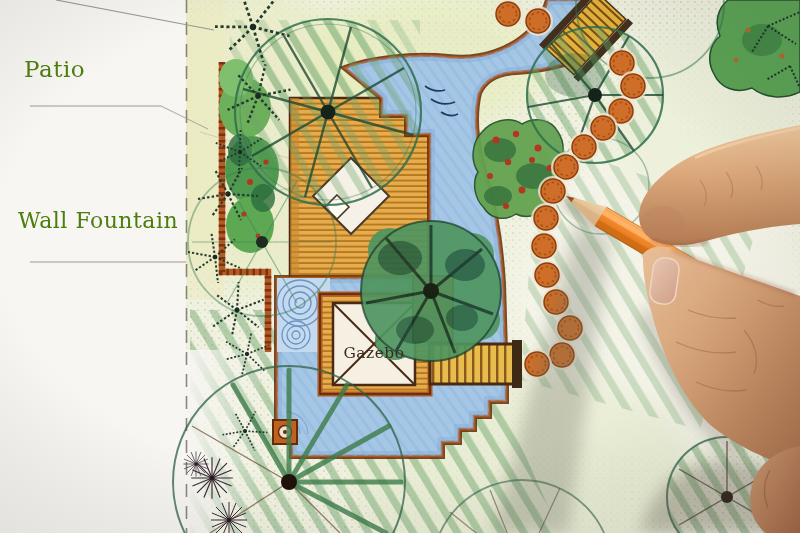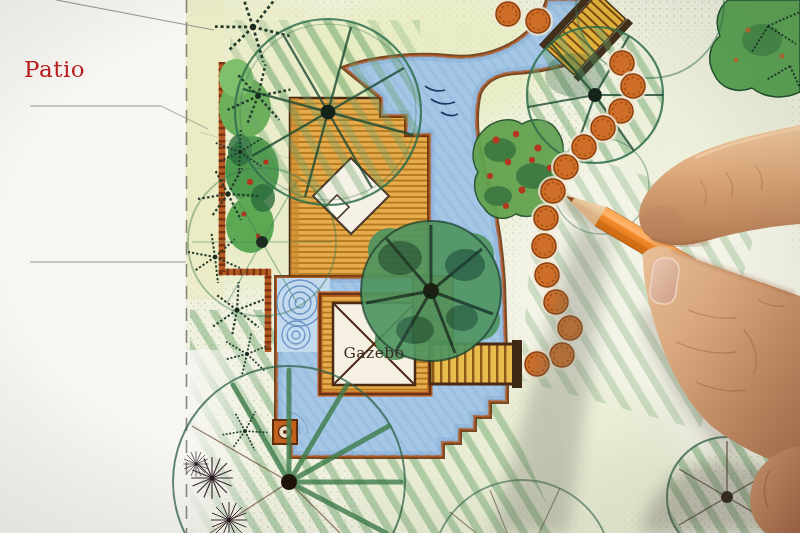--- a/index.html
+++ b/index.html
@@ -1,19 +1,19 @@
 <!DOCTYPE html>
 <html><head>
 <meta charset="utf-8">
 <style>
   html,body{margin:0;padding:0;background:#1e1e1e;}
   .stage{position:relative;width:800px;height:533px;overflow:hidden;background:#f6f5f2;
          font-family:"DejaVu Serif","Liberation Serif",serif;}
   .stage svg{position:absolute;left:0;top:0;}
-  .margin-label{position:absolute;color:#b91c1c;letter-spacing:.5px;line-height:1;
+  .margin-label{position:absolute;color:#4d7c0f;letter-spacing:.5px;line-height:1;
                 font-family:"DejaVu Serif","Liberation Serif",serif;}
   #lbl-patio{left:24px;top:58px;font-size:23px;}
   #lbl-wallfountain{left:18px;top:210px;font-size:22px;}
 </style>
 </head>
 <body>
 
 <div class="stage">
 <svg width="800" height="533" viewBox="0 0 800 533">
 <defs>
@@ -495,13 +495,14 @@
   <path d="M800,446 C778,450 760,462 753,482 C746,504 752,522 766,533 L800,533 Z" fill="url(#skinCorner)"></path>
   <path d="M770,470 q-10,18 -2,38" stroke="#8a5638" stroke-width="1.4" fill="none" opacity=".5"></path>
 </g>
 
 <text x="374" y="358" text-anchor="middle" font-size="15.5" fill="#3a2b22" letter-spacing="0.5" font-family="DejaVu Serif, Liberation Serif, serif">Gazebo</text>
 
 <rect x="0" y="0" width="800" height="533" fill="url(#vig)"></rect>
 </svg>
 
 <div class="margin-label" id="lbl-patio">Patio</div>
+<div class="margin-label" id="lbl-wallfountain">Wall Fountain</div>
 </div>
 
 </body></html>

